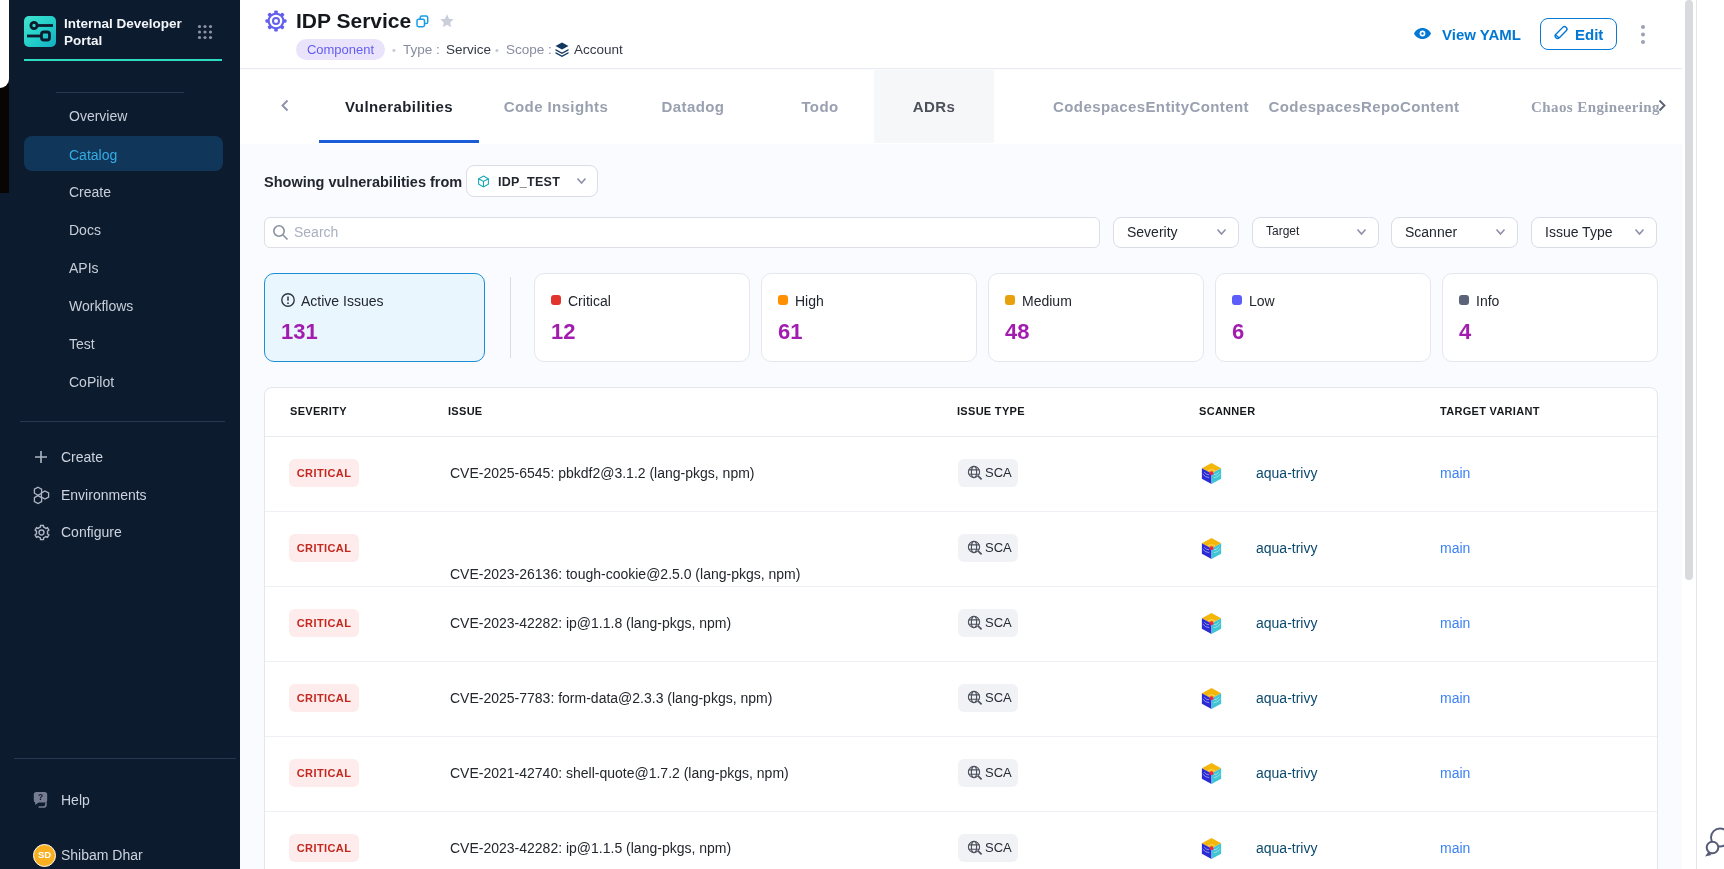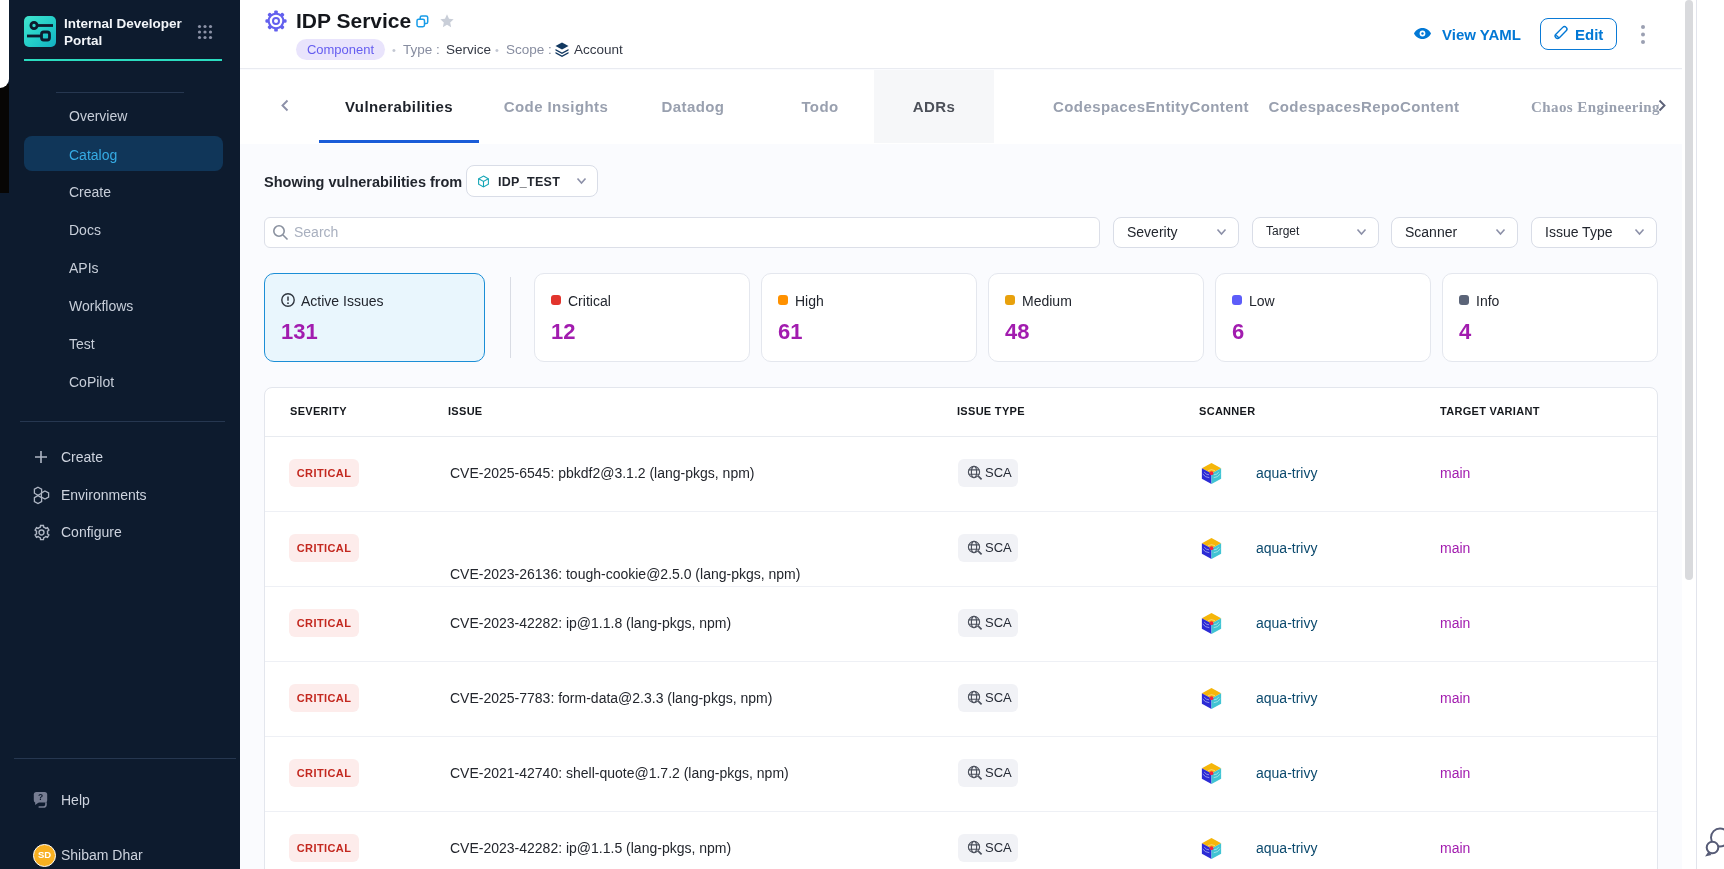--- a/index.html
+++ b/index.html
@@ -31,21 +31,21 @@
 .cnum { position:absolute; top:319px; font-size:22px; font-weight:bold; color:#a21caf; }
 
 #tablecard { position:absolute; left:264px; top:387px; width:1394px; height:520px; background:#fff; border:1px solid #e3e6ed; border-radius:8px; }
 .th { position:absolute; top:405px; font-size:11px; font-weight:bold; letter-spacing:0.3px; color:#15181d; }
 .rowline { position:absolute; left:265px; width:1392px; height:1px; background:#eef0f5; }
 .sevchip { position:absolute; left:289px; width:70px; height:28px; background:#fdeceb; border-radius:6px;
   color:#c3281f; font-size:11px; font-weight:bold; letter-spacing:0.4px; text-align:center; line-height:28px; }
 .issue { position:absolute; left:450px; font-size:14px; color:#23262d; }
 .scachip { position:absolute; left:958px; width:60px; height:28px; background:#f1f2f6; border-radius:6px; }
 .scanner { position:absolute; left:1228px; font-size:14px; color:#0c4a6e;margin-left:28px; }
-.variant { position:absolute; left:1440px; font-size:14px; color:#a21caf; }
+.variant { position:absolute; left:1440px; font-size:14px; color:#3b82f6; }
 </style>
 </head>
 <body>
 <div id="root">
 
   <div id="sidebar">
     <div id="edge-black"></div>
     <div id="edge-white"></div>
 
     <div class="abs" style="left:24px; top:16px; width:32px; height:31px; border-radius:5px;

